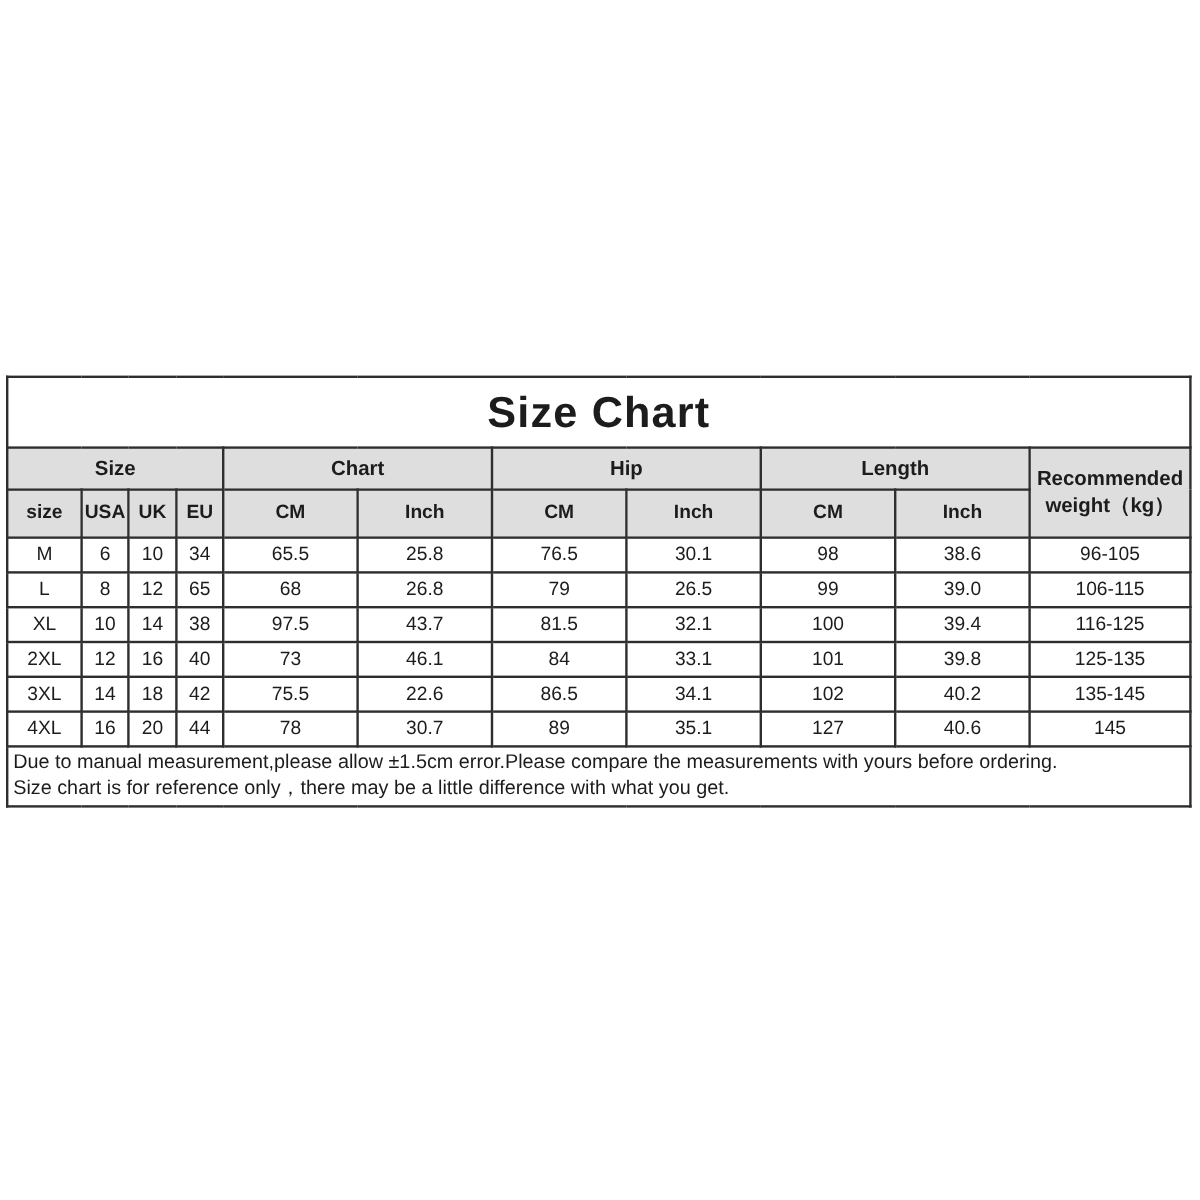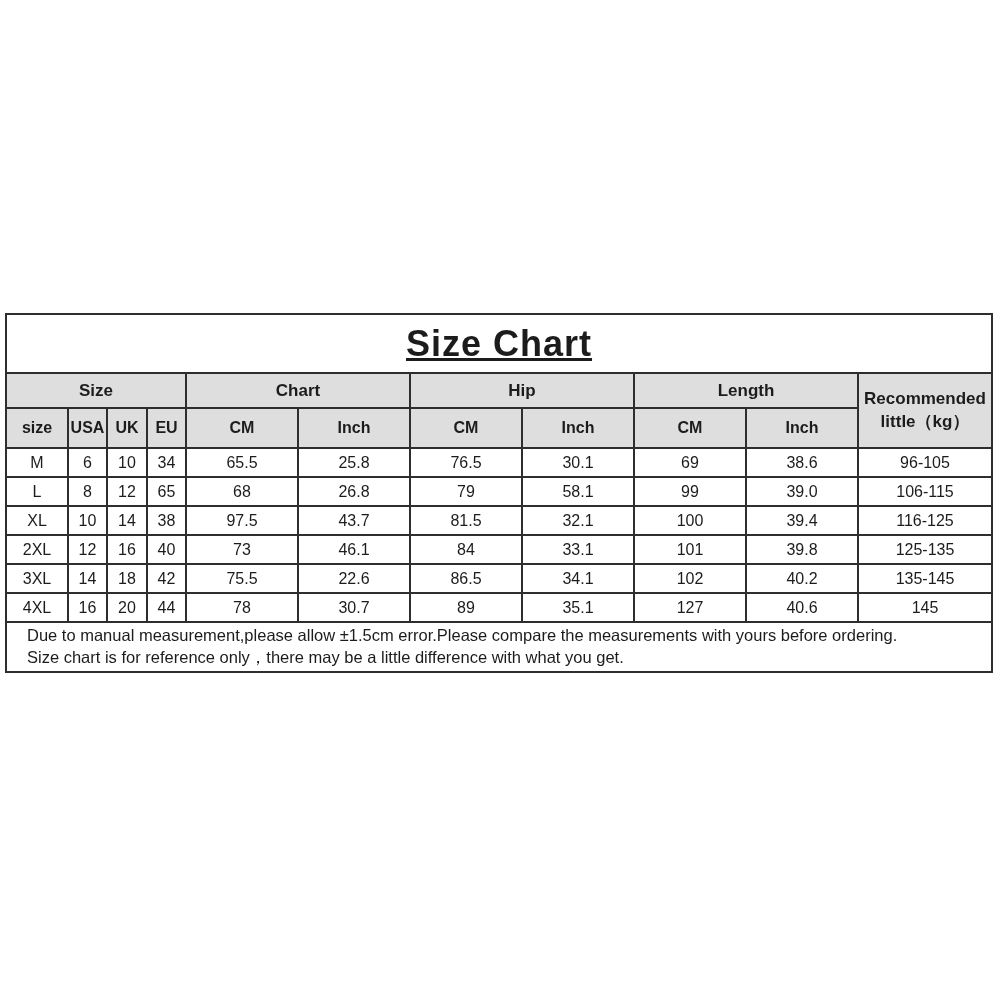--- a/index.html
+++ b/index.html
@@ -32,21 +32,20 @@
     overflow: hidden;
   }
   tr.title-row td {
     height: 57px;
     background: #ffffff;
   }
   .chart-title {
     font-size: 36px;
     font-weight: bold;
     letter-spacing: 1px;
-    text-decoration: underline;
   }
   tr.group-row th {
     height: 33px;
     font-size: 17px;
     font-weight: bold;
     background: #dedede;
   }
   tr.sub-row th {
     height: 38px;
     font-size: 16px;
@@ -63,21 +62,21 @@
   tbody td {
     height: 27px;
     font-size: 16px;
     font-weight: normal;
     background: #ffffff;
   }
   tfoot td.notes-cell {
     height: 44px;
     text-align: left;
     background: #ffffff;
-    padding: 2px 20px;
+    padding: 2px 4px;
   }
   .note-line {
     font-size: 16.5px;
     line-height: 1.32;
     white-space: nowrap;
   }
 </style>
 </head>
 <body>
 
@@ -99,21 +98,21 @@
     <tr class="title-row">
       <td colspan="11">
         <div class="chart-title">Size Chart</div>
       </td>
     </tr>
     <tr class="group-row">
       <th colspan="4">Size</th>
       <th colspan="2">Chart</th>
       <th colspan="2">Hip</th>
       <th colspan="2">Length</th>
-      <th rowspan="2" class="rec-weight">Recommended little（kg）</th>
+      <th rowspan="2" class="rec-weight">Recommended weight（kg）</th>
     </tr>
     <tr class="sub-row">
       <th>size</th>
       <th>USA</th>
       <th>UK</th>
       <th>EU</th>
       <th>CM</th>
       <th>Inch</th>
       <th>CM</th>
       <th>Inch</th>
@@ -124,33 +123,33 @@
   <tbody>
       <tr>
         <td>M</td>
         <td>6</td>
         <td>10</td>
         <td>34</td>
         <td>65.5</td>
         <td>25.8</td>
         <td>76.5</td>
         <td>30.1</td>
-        <td>69</td>
+        <td>98</td>
         <td>38.6</td>
         <td>96-105</td>
       </tr>
       <tr>
         <td>L</td>
         <td>8</td>
         <td>12</td>
         <td>65</td>
         <td>68</td>
         <td>26.8</td>
         <td>79</td>
-        <td>58.1</td>
+        <td>26.5</td>
         <td>99</td>
         <td>39.0</td>
         <td>106-115</td>
       </tr>
       <tr>
         <td>XL</td>
         <td>10</td>
         <td>14</td>
         <td>38</td>
         <td>97.5</td>

